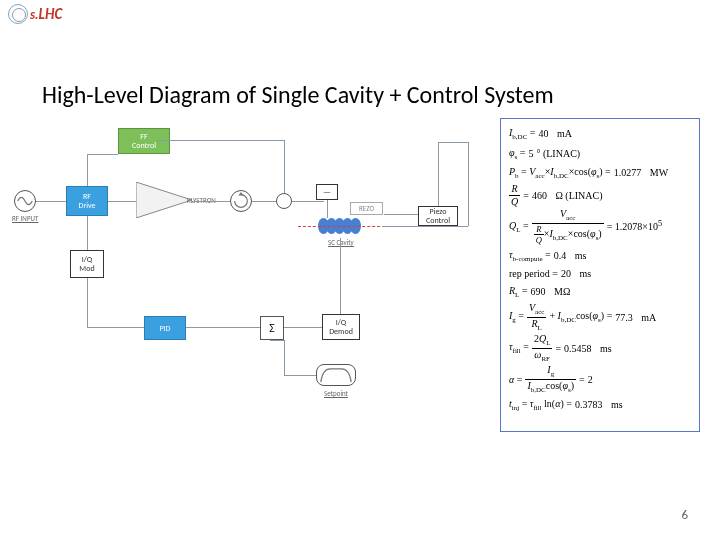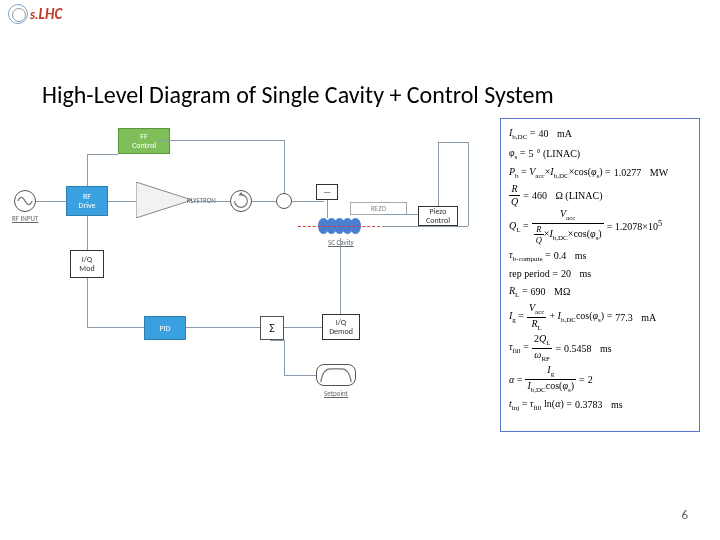--- a/index.html
+++ b/index.html
@@ -17,21 +17,21 @@
   .blue { background:#3aa0df; color:#fff; border-color:#2a7fb0; }
   .green { background:#7fbf5a; color:#fff; border-color:#5a9640; }
   .white { background:#fff; color:#333; }
   .circ { position:absolute; border:1px solid #555; border-radius:50%; background:#fff; }
   .lbl { position:absolute; font-size:7px; color:#666;text-decoration:underline; }
   .klys { position:absolute; width:56px; height:36px; }
   .klys svg { width:100%; height:100%; }
   .klabel { position:absolute; font-size:7px; color:#666;margin-left:48px; }
   .cavity { position:absolute; }
   .cavity .oval { width:11px; height:16px; background:#4a7fd0; border-radius:50%; display:inline-block; margin-right:-3px; }
-  .rezo { position:absolute; font-size:7px; color:#888; border:1px solid #aaa; padding:1px 20px; background:#fff; }
+  .rezo { position:absolute; font-size:7px; color:#888; border:1px solid #aaa; padding:1px 8px; background:#fff; }
   .arrow-red { position:absolute; height:0; border-top:1.5px dashed #d04040; }
   .sigma { position:absolute; width:24px; height:24px; border:1px solid #555; background:#fff; display:flex; align-items:center; justify-content:center; font-size:12px; }
   .wire { position:absolute; background:#8a9aa8; }
   .wh { height:1px; }
   .wv { width:1px; }
   .params { position:absolute; top:118px; right:20px; width:200px; height:314px; border:1.5px solid #5577cc; background:#fff; padding:6px 8px; font-family:"Times New Roman",serif; font-size:10px; line-height:1.5; }
   .params .row { margin-bottom:2px; white-space:nowrap; }
   .params i { font-style:italic; }
   .params sub { font-size:0.7em; }
   .frac { display:inline-block; vertical-align:middle; text-align:center; line-height:1; }

